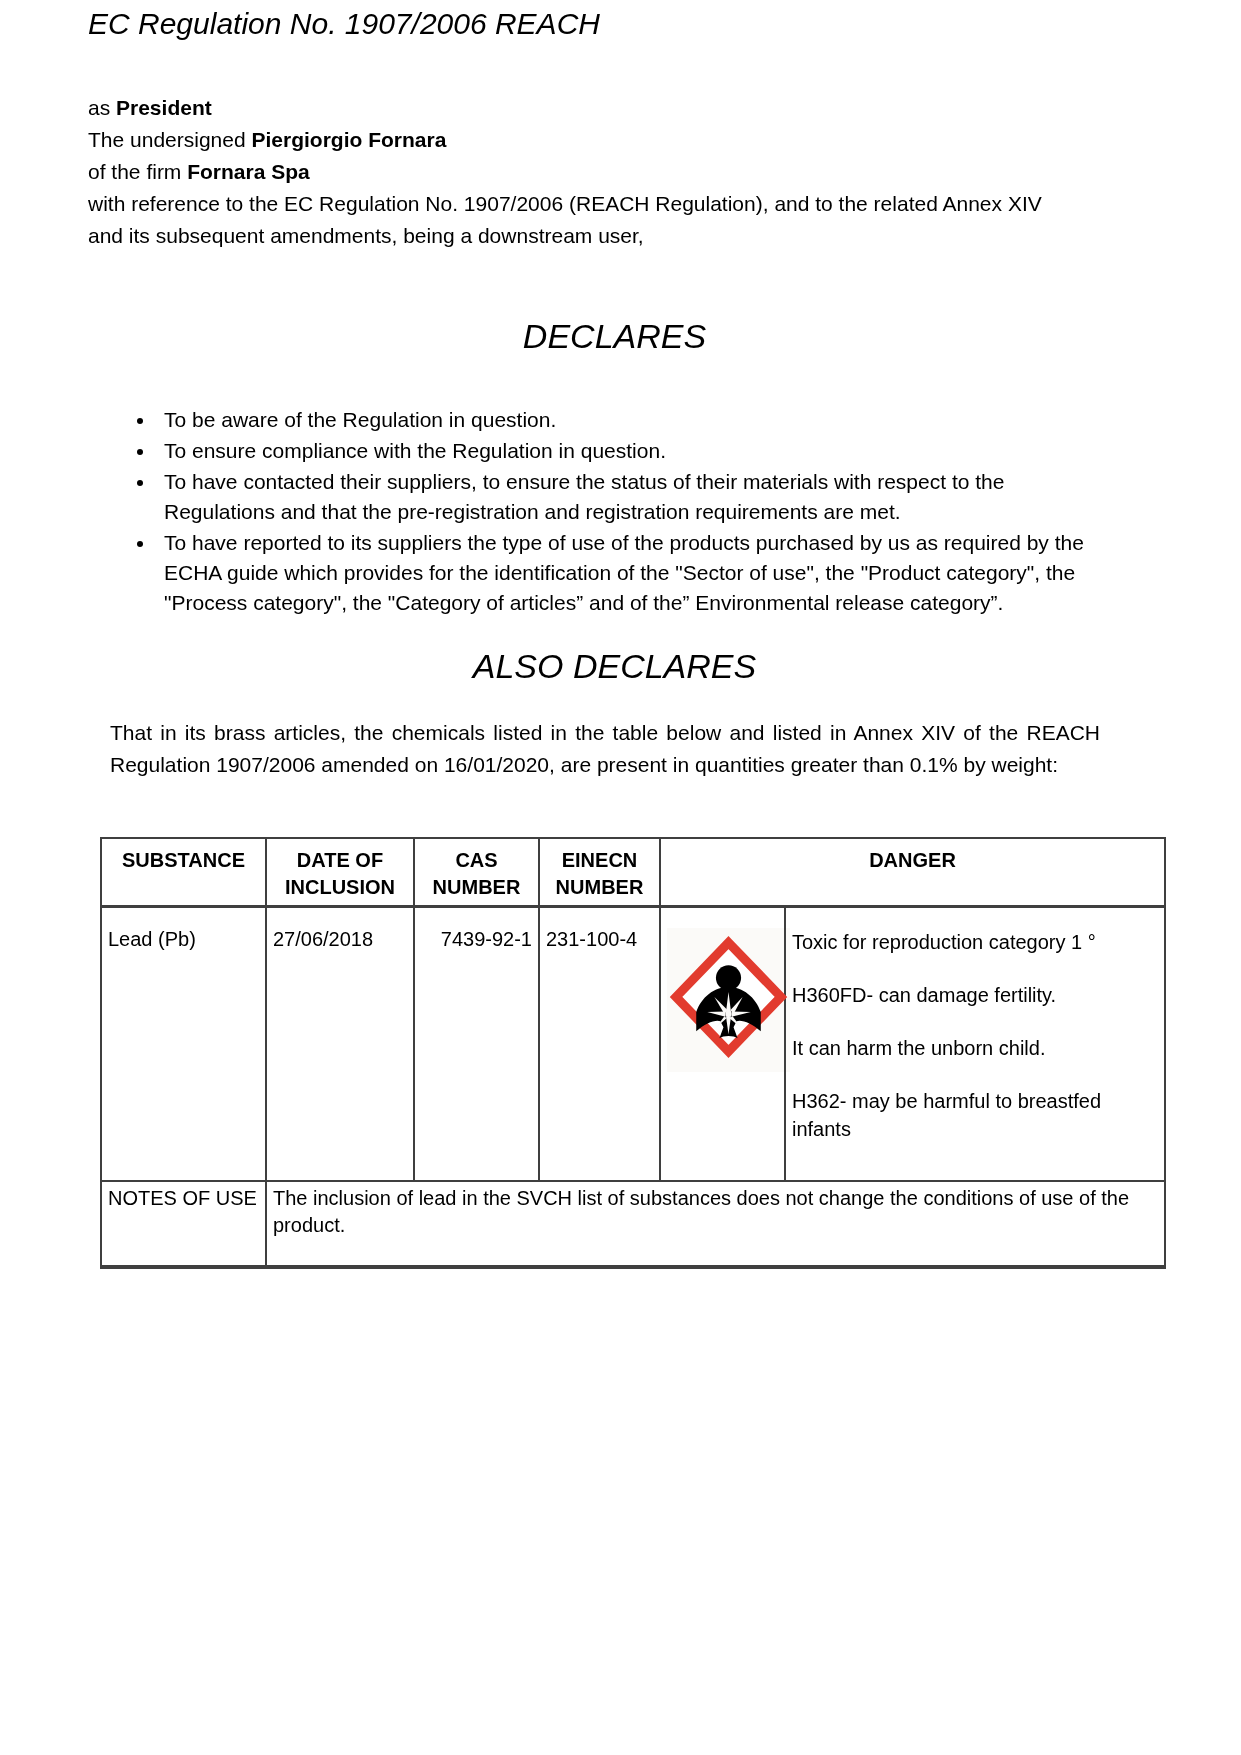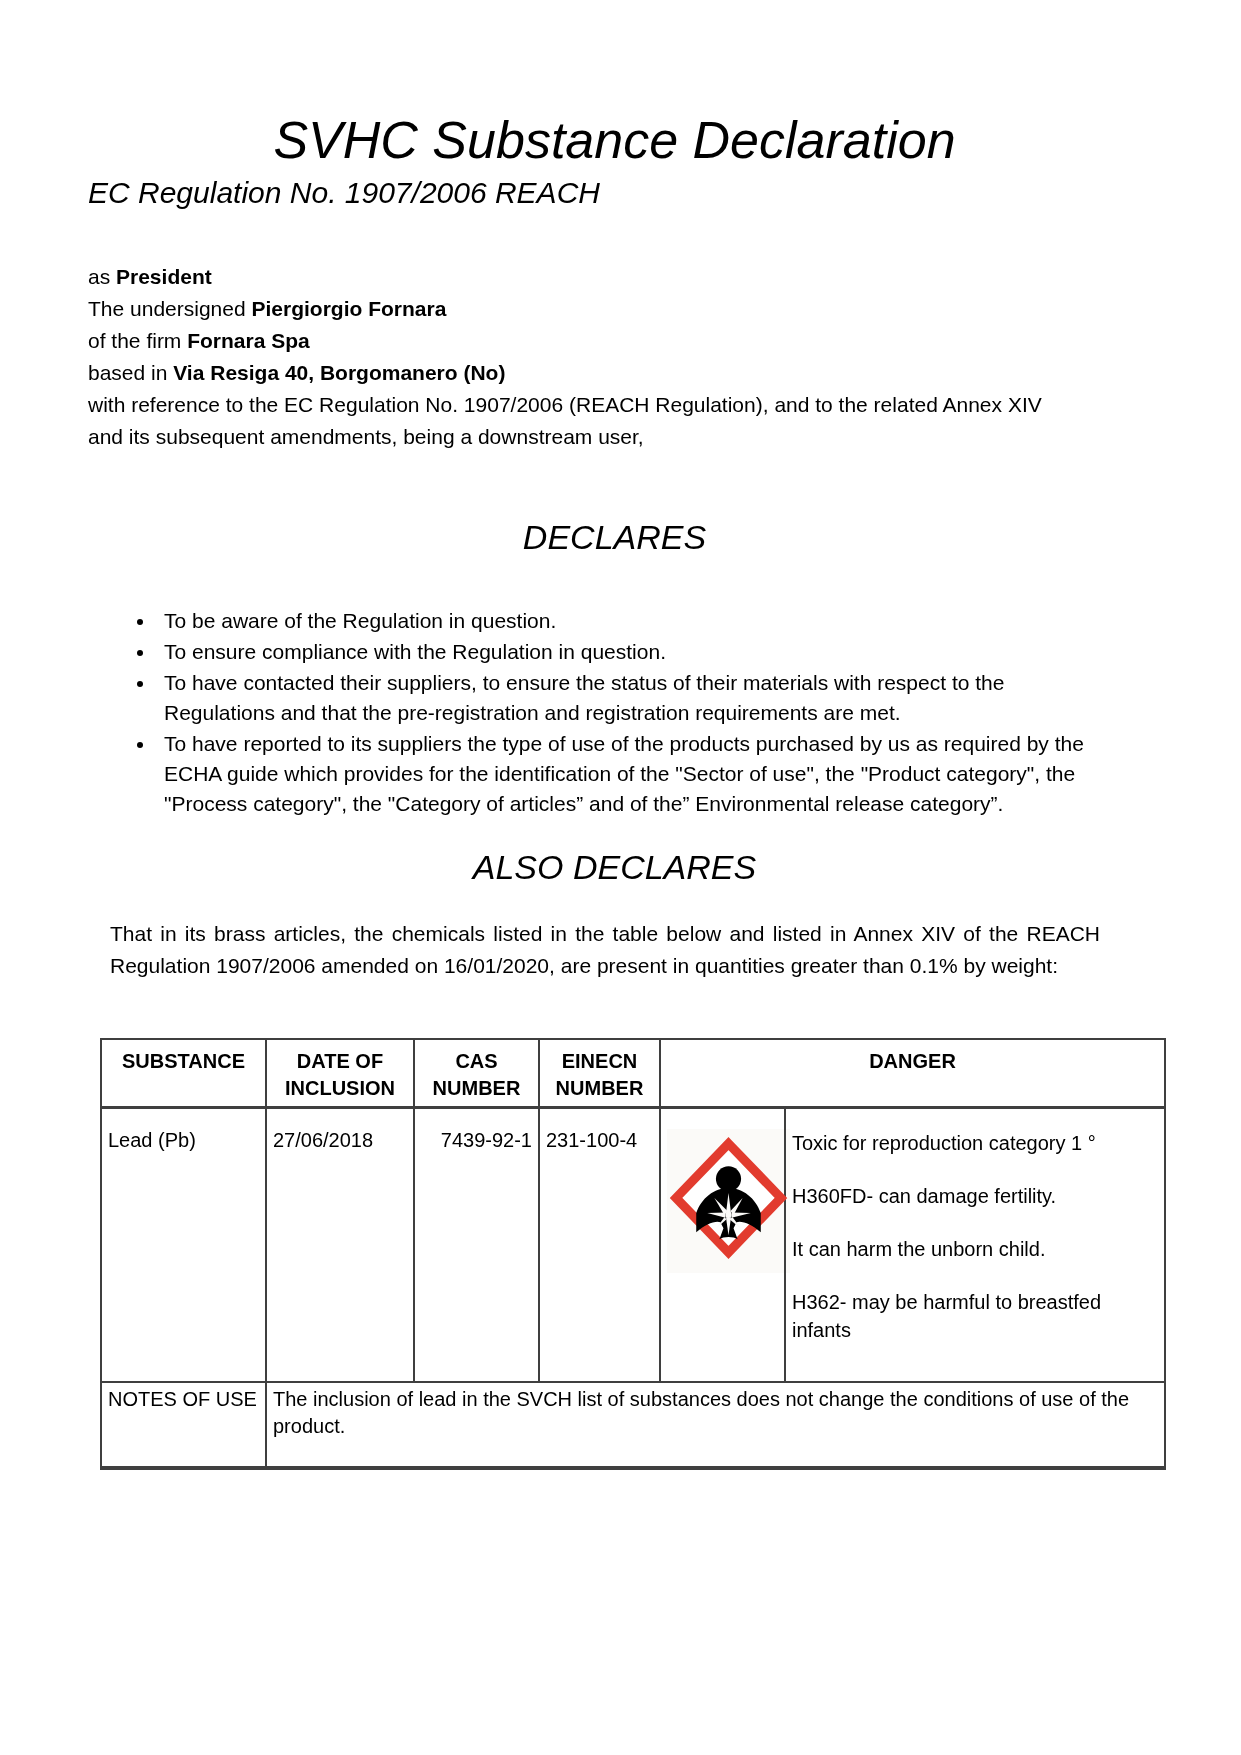--- a/index.html
+++ b/index.html
@@ -110,28 +110,26 @@
     align-items:center;
     justify-content:center;
   }
 </style>
 </head>
 <body>
 
 <div class="page">
   <div class="content">
 
-    <h1 class="doc-title">SVHC Substance Declaration</h1>
     <h2 class="doc-subtitle">EC Regulation No. 1907/2006 REACH</h2>
 
     <div class="intro">
       <div><span>as </span><b>President</b></div>
       <div><span>The undersigned </span><b>Piergiorgio Fornara</b></div>
       <div><span>of the firm </span><b>Fornara Spa</b></div>
-      <div><span>based in </span><b>Via Resiga 40, Borgomanero (No)</b></div>
       <div>with reference to the EC Regulation No. 1907/2006 (REACH Regulation), and to the related Annex XIV and its subsequent amendments, being a downstream user,</div>
     </div>
 
     <h2 class="section-heading">DECLARES</h2>
 
     <ul class="declare-list">
       <li>To be aware of the Regulation in question.</li>
       <li>To ensure compliance with the Regulation in question.</li>
       <li>To have contacted their suppliers, to ensure the status of their materials with respect to the Regulations and that the pre-registration and registration requirements are met.</li>
       <li>To have reported to its suppliers the type of use of the products purchased by us as required by the ECHA guide which provides for the identification of the "Sector of use", the "Product category", the "Process category", the "Category of articles” and of the” Environmental release category”.</li>

